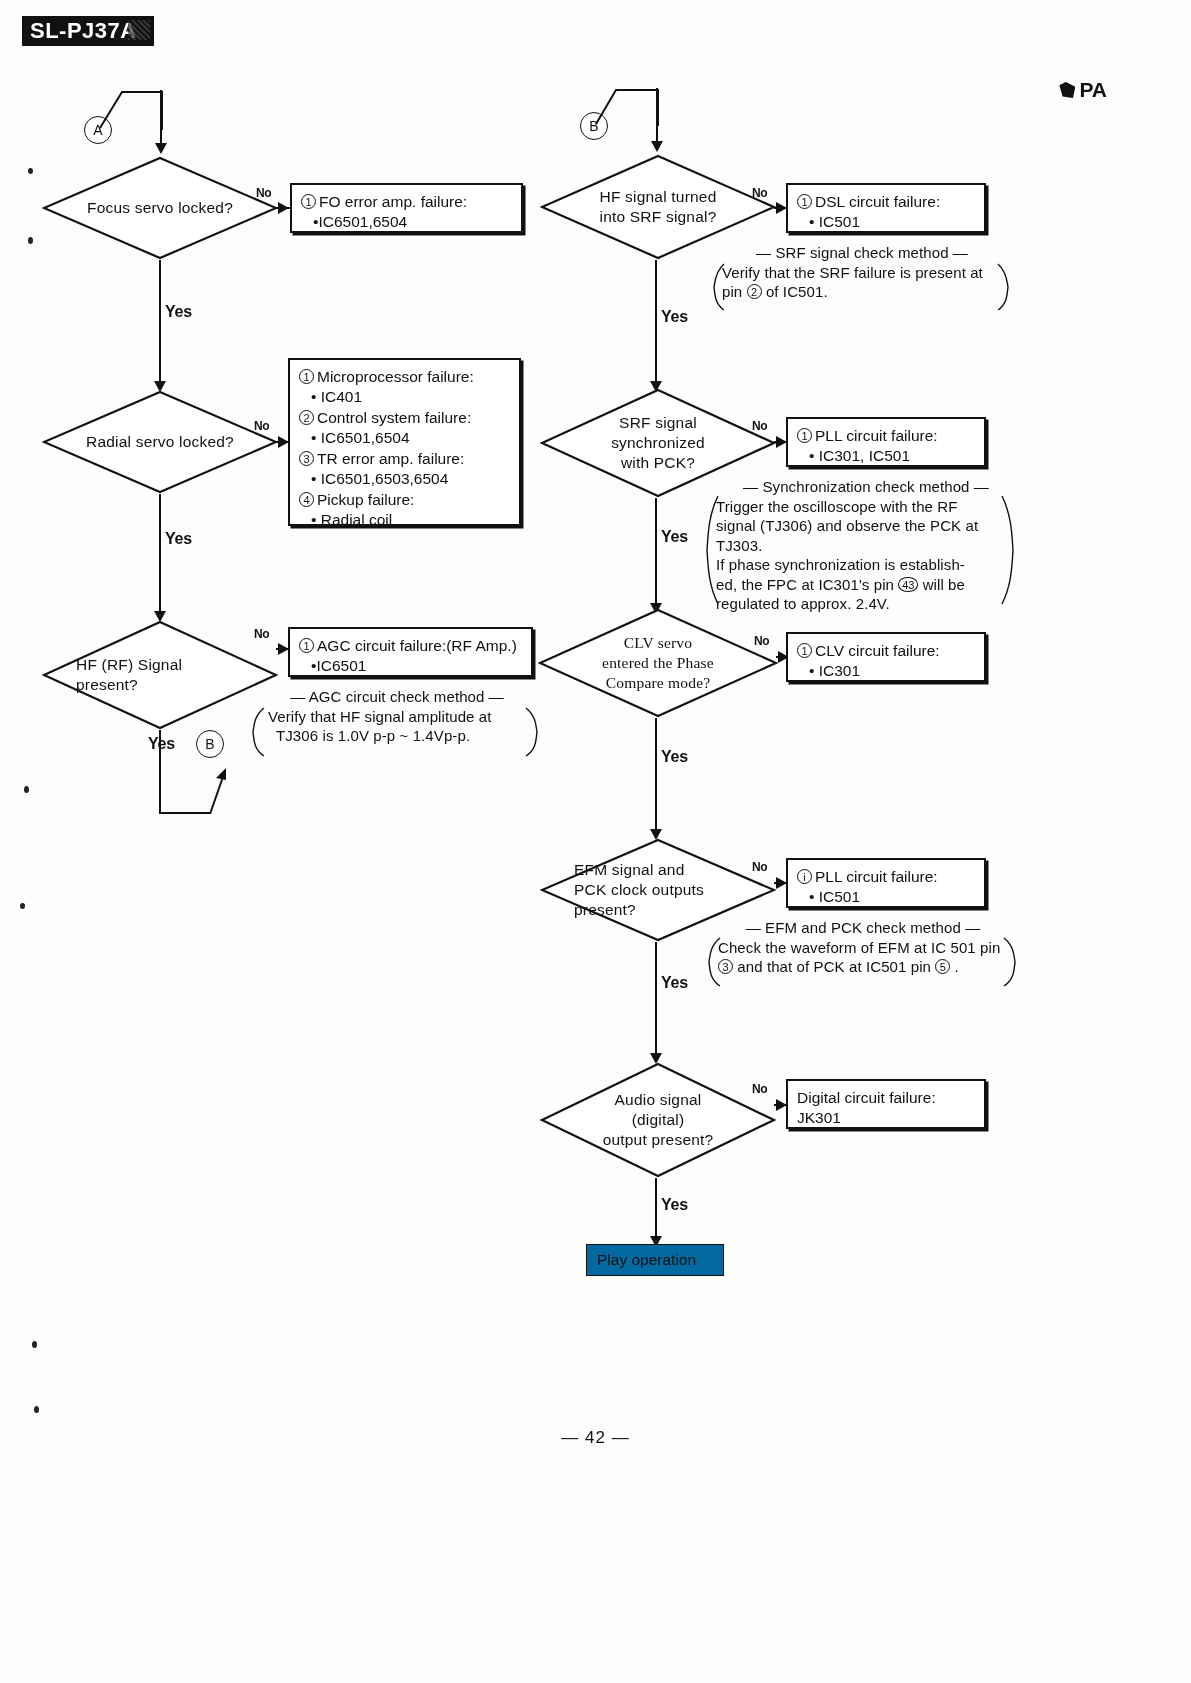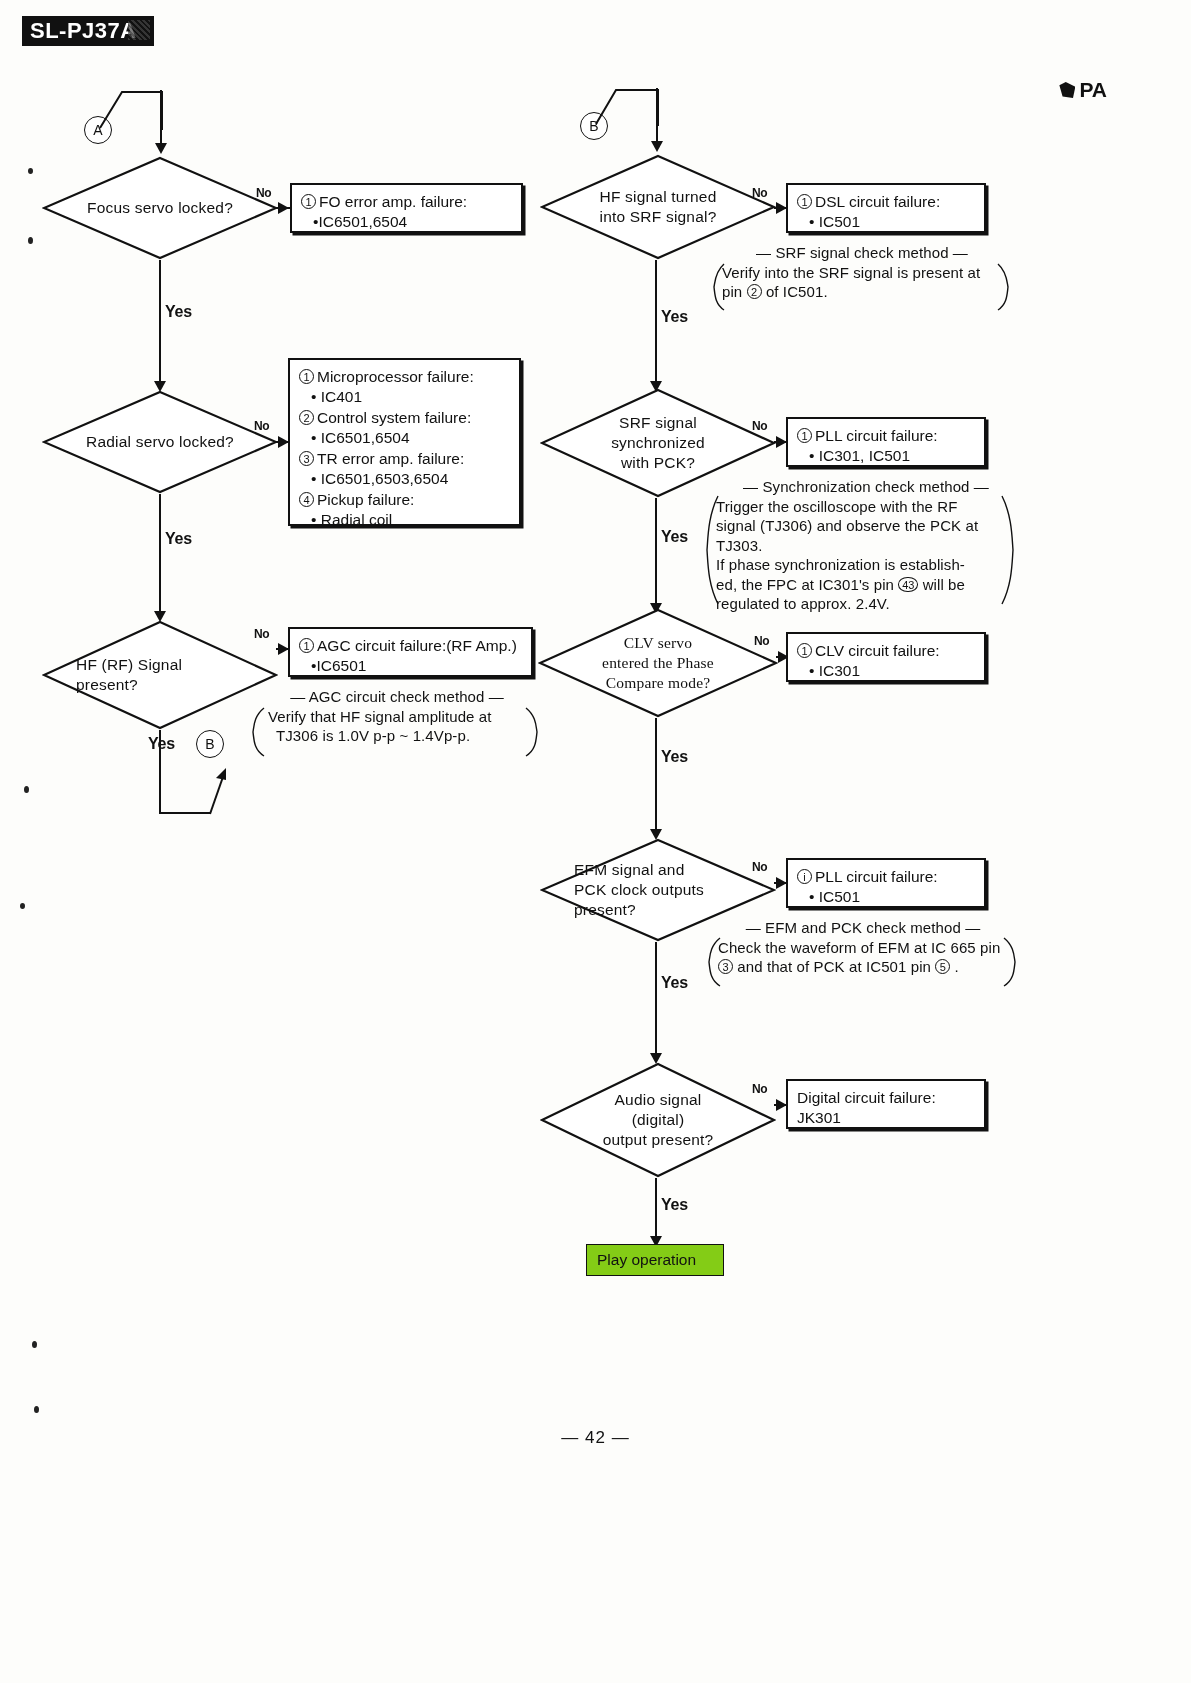--- a/index.html
+++ b/index.html
@@ -74,21 +74,21 @@
   .tag-circle{
     width:26px;height:26px;border:1.8px solid #111;border-radius:50%;
     display:flex;align-items:center;justify-content:center;
     font-size:14px;background:#fff;
   }
   .note{
     font-size:15px;line-height:1.3;letter-spacing:.1px;white-space:nowrap;
   }
   .note .hdr{text-align:center;}
   .termbox{
-    border:1.6px solid #111;background:#84cc16;
+    border:1.6px solid #111;background:#0369a1;
     font-size:15.5px;padding:6px 10px;box-sizing:border-box;
   }
   #page-num{
     left:0;right:0;top:1428px;text-align:center;font-size:17px;letter-spacing:1px;
   }
   .speck{position:absolute;background:#222;border-radius:50%;}
 </style>
 </head>
 <body>
 
@@ -247,21 +247,21 @@
 <div class="abs fbox" style="left:786px;top:183px;width:200px;height:50px;">
   <div class="ln">
       <span class="circnum">1</span>
       <span>DSL circuit failure:</span>
     </div>
   <div class="ln sub">• IC501</div>
 </div>
 
 <div class="abs note" style="left:722px;top:243px;width:280px;">
   <div class="hdr">— SRF signal check method —</div>
-  <div>Verify into the SRF signal is present at</div>
+  <div>Verify that the SRF failure is present at</div>
   <div class="ln">
     <span>pin</span>
     <span class="circnum">2</span>
     <span>of IC501.</span>
   </div>
 </div>
 <svg class="abs" style="left:712px;top:262px;" width="14" height="50">
   <path d="M12,2 C3,10 3,20 2,25 C3,33 3,42 12,48" fill="none" stroke="#111" stroke-width="1.4"></path>
 </svg>
 <svg class="abs" style="left:996px;top:262px;" width="14" height="50">
@@ -361,21 +361,21 @@
 <div class="abs fbox" style="left:786px;top:858px;width:200px;height:50px;">
   <div class="ln">
       <span class="circnum">i</span>
       <span>PLL circuit failure:</span>
     </div>
   <div class="ln sub">• IC501</div>
 </div>
 
 <div class="abs note" style="left:718px;top:918px;width:290px;">
   <div class="hdr">— EFM and PCK check method —</div>
-  <div>Check the waveform of EFM at IC 665 pin</div>
+  <div>Check the waveform of EFM at IC 501 pin</div>
   <div class="ln">
     <span class="circnum">3</span>
     <span>and that of PCK at IC501 pin</span>
     <span class="circnum">5</span>
     <span>.</span>
   </div>
 </div>
 <svg class="abs" style="left:706px;top:936px;" width="16" height="52">
   <path d="M14,2 C4,10 4,20 3,26 C4,34 4,44 14,50" fill="none" stroke="#111" stroke-width="1.4"></path>
 </svg>

